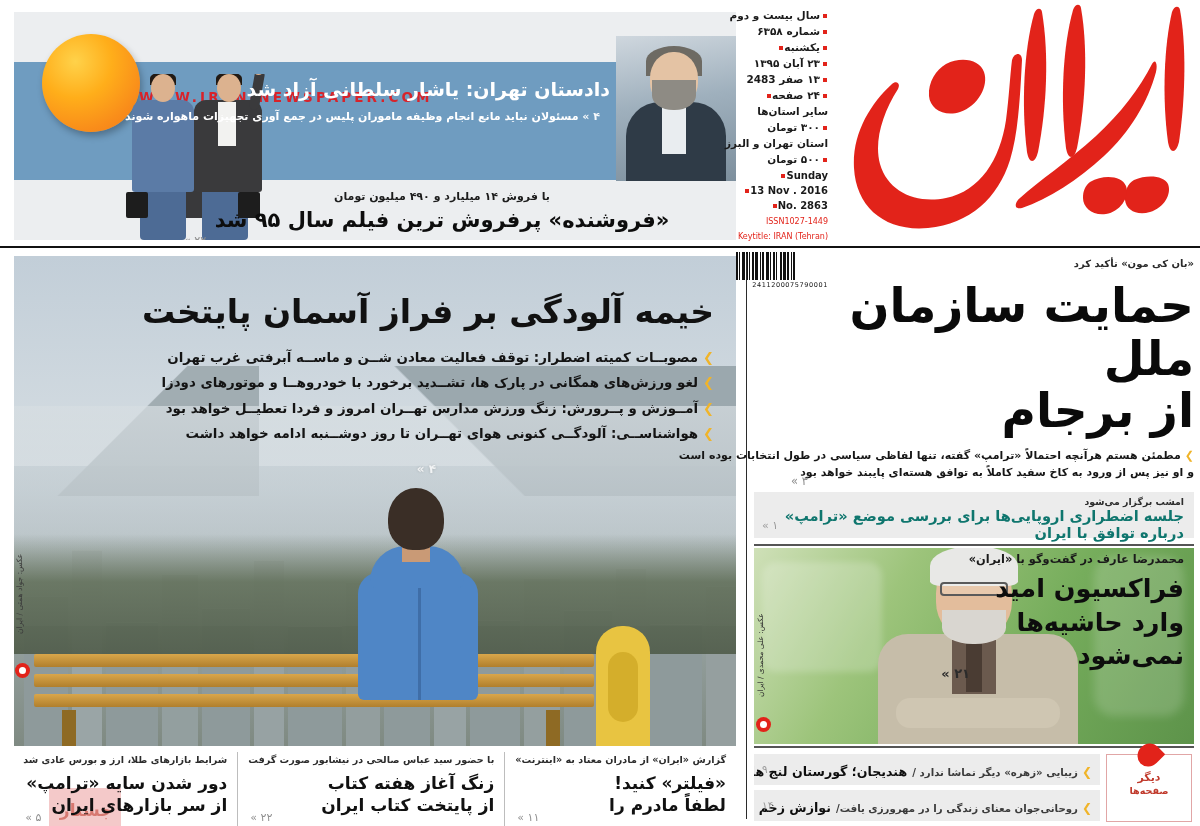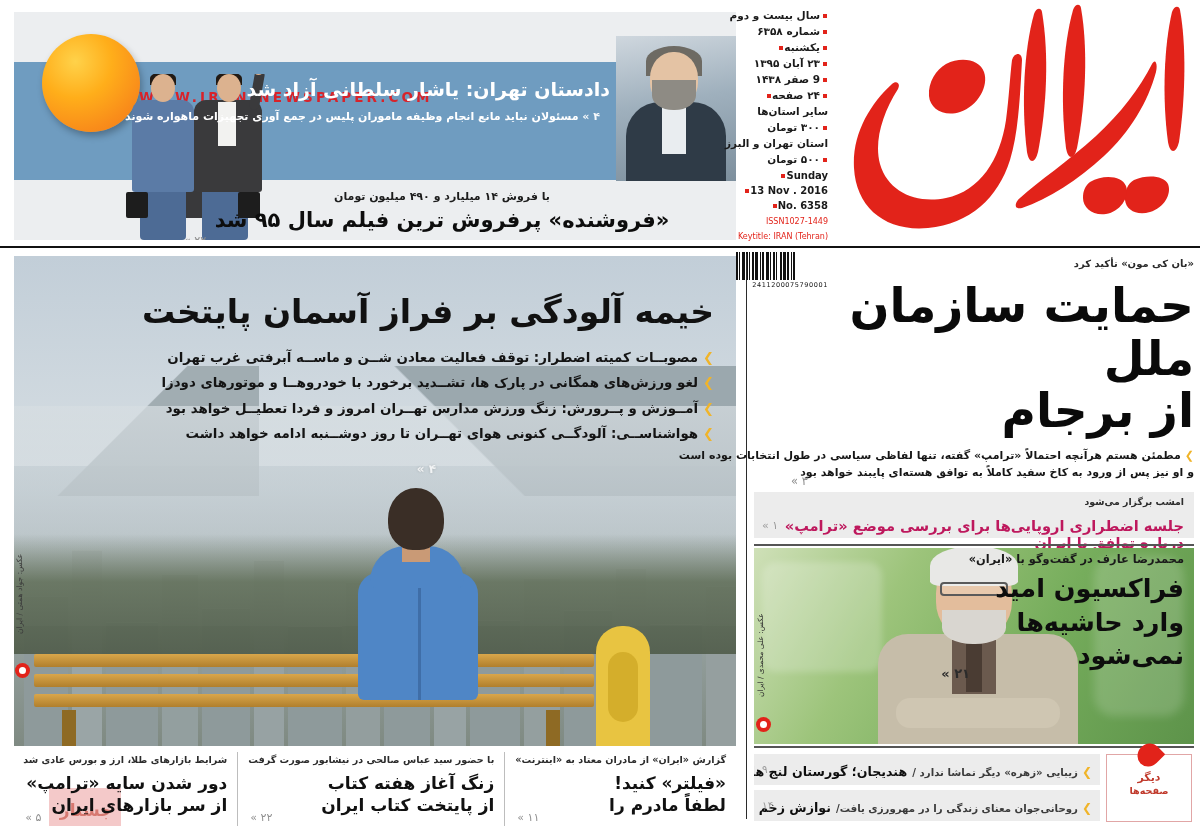--- a/index.html
+++ b/index.html
@@ -261,21 +261,21 @@
   .r-bullets .rb { font-size: 11px; color: #161616; line-height: 1.5; font-weight: 600;
     white-space: nowrap; }
   .r-bullets .chev { color: #f0b429; font-weight: 900; margin-left: 4px; }
   .r-pg { position: absolute; right: 392px; top: 222px; font-size: 11.5px; color: #8d8d8d; }
 
   .r-box {
     position: absolute; right: 6px; top: 240px; width: 440px; height: 46px;
     background: #ececec; padding: 4px 10px 16px 0; direction: rtl; text-align: right;
   }
   .r-box .k { font-size: 9.4px; color: #2d2d2d; font-weight: 600; }
-  .r-box .h { font-size: 14.6px; font-weight: 800; color: #be185d; margin-top: 10px;
+  .r-box .h { font-size: 14.6px; font-weight: 800; color: #0f766e; margin-top: 0;
     letter-spacing: -.2px; }
   .r-box .pg { position: absolute; left: 8px; bottom: 6px; font-size: 11px; color: #9a9a9a; }
 
   .r-rule { position: absolute; right: 6px; top: 292px; width: 440px; height: 2px;
     background: #555; }
 
   .r-photo {
     position: absolute; right: 6px; top: 296px; width: 440px; height: 196px;
     overflow: hidden;
     background: linear-gradient(120deg,#cfe0b8 0%, #9dc47b 30%, #76ad5c 62%, #5d934a 100%);
@@ -403,29 +403,29 @@
       <div class="banner-bot-kicker">با فروش ۱۴ میلیارد و ۴۹۰ میلیون تومان</div>
       <div class="banner-bot-head">«فروشنده» پرفروش ترین فیلم سال ۹۵ شد</div>
       <div class="banner-bot-pg">۲۲ »</div>
     </div>
 
     <div class="issue-block">
       <div class="issue-line"><span class="sq"></span><span>سال بیست و دوم</span></div>
       <div class="issue-line"><span class="sq"></span><span>شماره ۶۳۵۸</span></div>
       <div class="issue-line"><span class="sq"></span><span>یکشنبه</span><span class="sq"></span></div>
       <div class="issue-line"><span class="sq"></span><span>۲۳ آبان ۱۳۹۵</span></div>
-      <div class="issue-line"><span class="sq"></span><span>9 صفر ۱۴۳۸</span></div>
+      <div class="issue-line"><span class="sq"></span><span>۱۳ صفر 2483</span></div>
       <div class="issue-line"><span class="sq"></span><span>۲۴ صفحه</span><span class="sq"></span></div>
       <div class="issue-line plain">سایر استان‌ها</div>
       <div class="issue-line"><span class="sq"></span><span>۳۰۰ تومان</span></div>
       <div class="issue-line plain">استان تهران و البرز</div>
       <div class="issue-line"><span class="sq"></span><span>۵۰۰ تومان</span></div>
       <div class="issue-line en"><span class="sq"></span><span>Sunday</span></div>
       <div class="issue-line en"><span class="sq"></span><span>13 Nov . 2016</span></div>
-      <div class="issue-line en"><span class="sq"></span><span>No. 6358</span></div>
+      <div class="issue-line en"><span class="sq"></span><span>No. 2863</span></div>
       <div class="issn">ISSN1027-1449</div>
       <div class="issn">Keytitle: IRAN (Tehran)</div>
       <div class="barcode">
         <i style="width:2px"></i>
           <i style="width:1px;background:#fff"></i>
           <i style="width:1px"></i>
           <i style="width:2px;background:#fff"></i>
         <i style="width:3px"></i>
           <i style="width:1px;background:#fff"></i>
           <i style="width:2px"></i>

